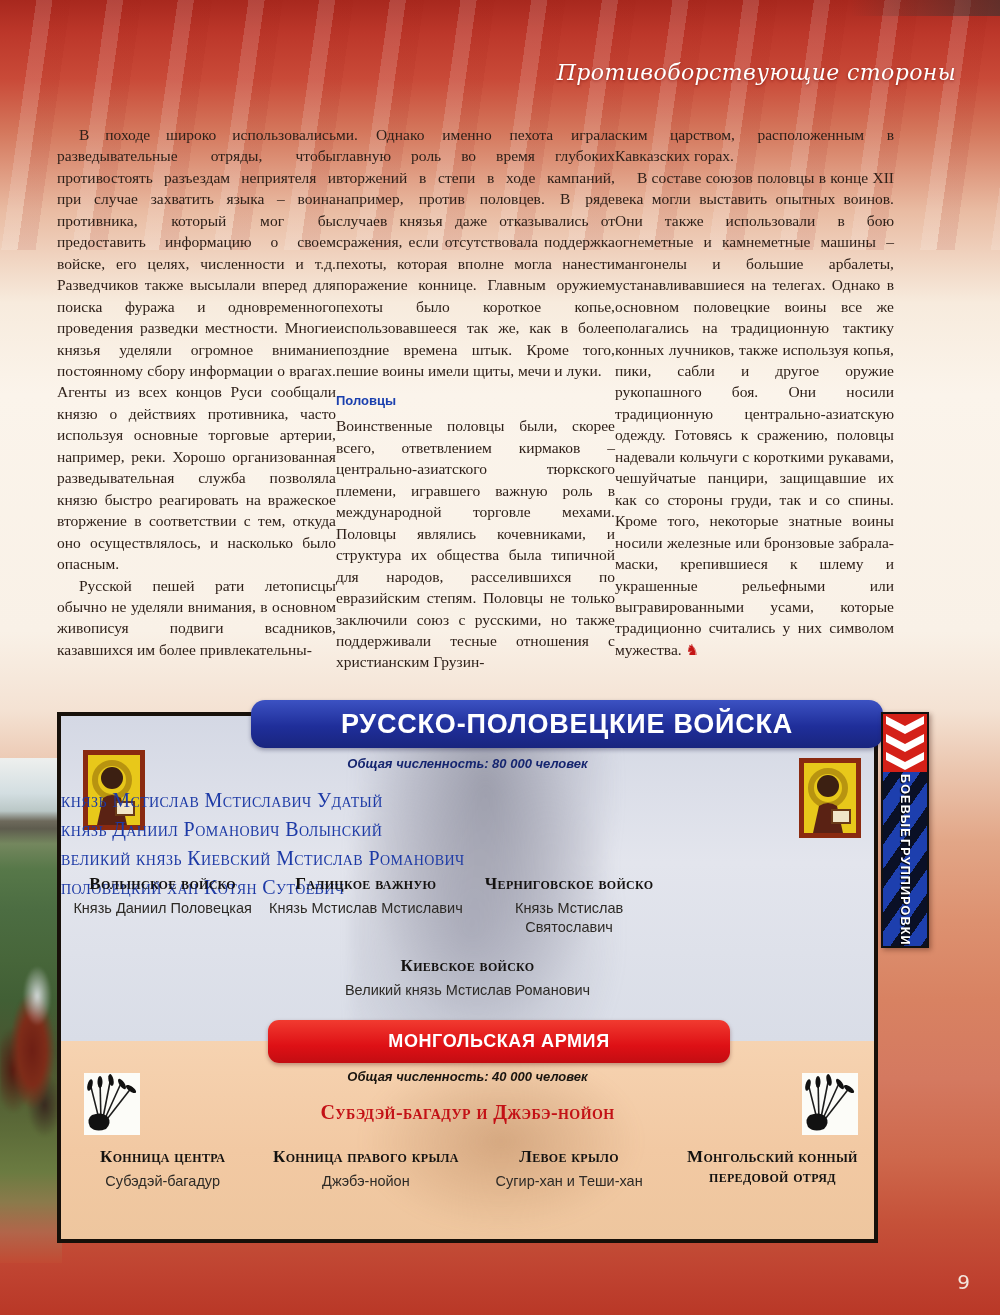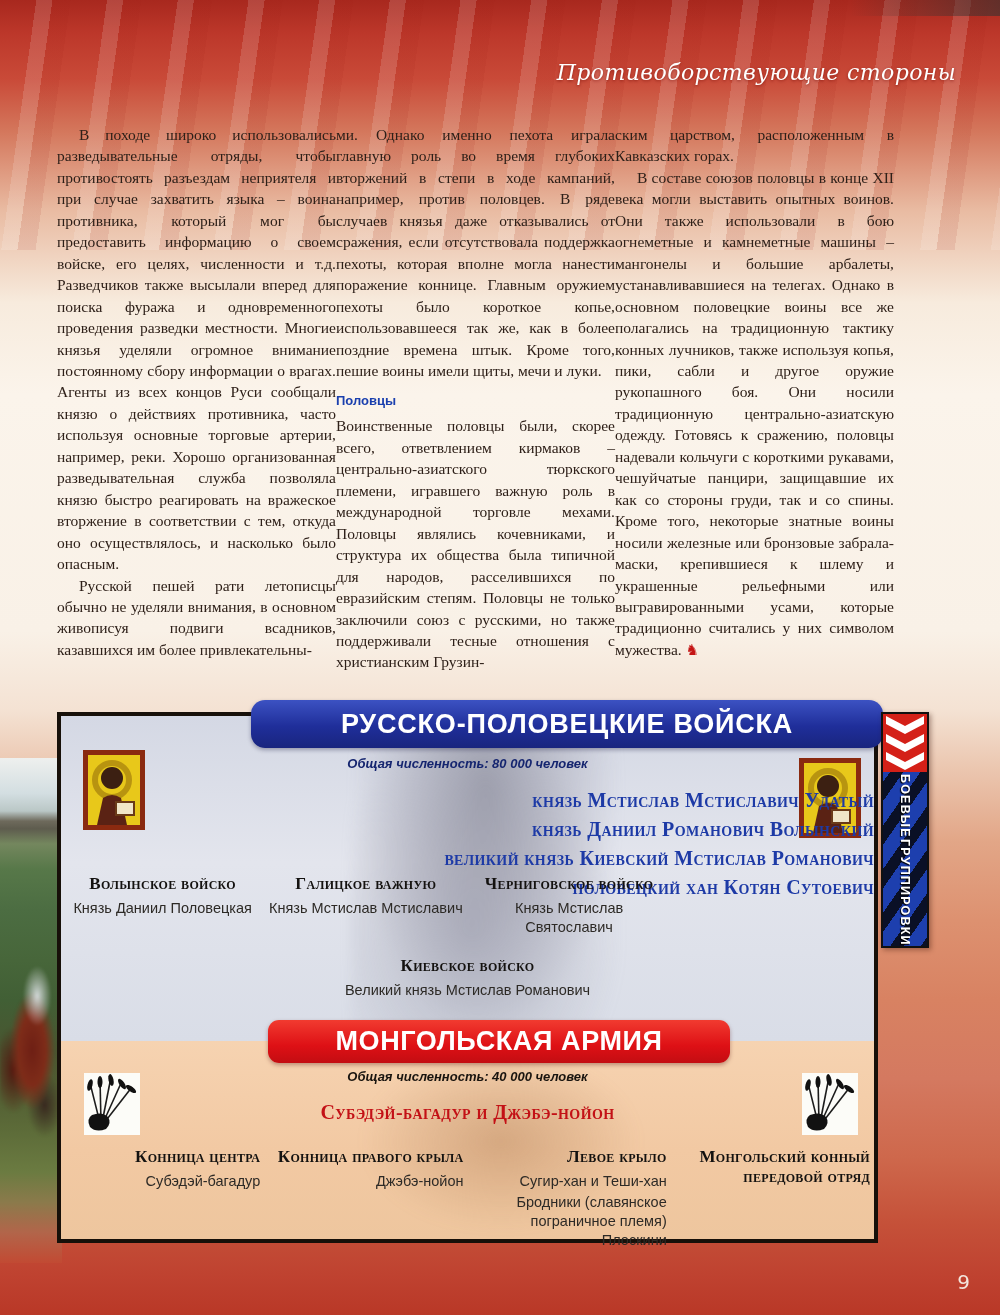--- a/index.html
+++ b/index.html
@@ -67,34 +67,34 @@
   .ghost-horse{position:absolute; left:300px; top:10px; width:280px; height:180px;
     background:radial-gradient(ellipse at 50% 50%, rgba(165,112,70,.38), transparent 70%);
     filter:blur(7px); pointer-events:none;}
   .band{position:absolute; display:flex; align-items:center; justify-content:center;
     font-family:"Liberation Sans", sans-serif; font-weight:bold; color:#fff;}
   .band-blue{left:148px; top:-16px; width:632px; height:48px; border-radius:14px;
     background:linear-gradient(180deg,#3c52c2,#1f2e9a 55%,#19257e);
     font-size:27px; letter-spacing:.8px; box-shadow:0 2px 4px rgba(20,20,60,.35);margin-left:42px;}
   .band-red{left:207px; top:-21px; width:462px; height:43px; border-radius:11px;
     background:linear-gradient(180deg,#f13b30,#de1015 60%,#c30d12);
-    font-size:27px; letter-spacing:.6px; box-shadow:0 2px 4px rgba(80,10,10,.35);}
+    font-size:18px; letter-spacing:.6px; box-shadow:0 2px 4px rgba(80,10,10,.35);}
   .total{position:absolute; left:0; width:100%; text-align:center;
     font-family:"Liberation Sans", sans-serif; font-style:italic; font-weight:bold; font-size:13px;}
   .total-rus{top:40px; color:#15256f;}
   .total-mon{top:28px; color:#19140f;}
-  .leaders{position:absolute; top:70px; left:0; width:100%; text-align:right;
-    font-variant:small-caps; font-weight:bold; font-size:20px; line-height:29px; color:#1d3aa6;
+  .leaders{position:absolute; top:70px; left:0; width:100%; text-align:left;
+    font-variant:small-caps; font-weight:normal; font-size:20px; line-height:29px; color:#1d3aa6;
     letter-spacing:.4px;}
   .mon-leaders{position:absolute; top:60px; left:0; width:100%; text-align:center;
     font-variant:small-caps; font-weight:bold; font-size:20px; color:#c31116; letter-spacing:.4px;}
   .units{position:absolute; left:4px; right:4px; display:grid;
     grid-template-columns:1fr 1fr 1fr 1fr; column-gap:8px; text-align:center;}
   .units-rus{top:158px;}
-  .units-mon{top:106px;text-align:right;}
+  .units-mon{top:106px;}
   .unit-name{font-variant:small-caps; font-weight:bold; font-size:17px; line-height:20px;
     color:#141210; letter-spacing:.3px;}
   .unit-leader{font-family:"Liberation Sans", sans-serif; font-size:14.5px; line-height:19px;
     color:#2d2a26; margin-top:5px;}
   .unit-extra{font-family:"Liberation Sans", sans-serif; font-size:14.5px; line-height:19px;
     color:#2d2a26; margin-top:2px;}
   .kiev{position:absolute; top:240px; left:0; width:100%; text-align:center;}
   .icon-box{position:absolute; width:62px; height:80px;}
   .rus-icon-left{left:22px; top:34px;}
   .rus-icon-right{left:738px; top:42px;}
@@ -249,21 +249,20 @@
           <div class="unit-name">Конница центра</div>
           <div class="unit-leader">Субэдэй-багадур</div>
         </div>
         <div>
           <div class="unit-name">Конница правого крыла</div>
           <div class="unit-leader">Джэбэ-нойон</div>
         </div>
         <div>
           <div class="unit-name">Левое крыло</div>
           <div class="unit-leader">Сугир-хан и Теши-хан</div>
-          <div class="unit-extra">Бродники (славянское пограничное племя) Плоскини</div>
         </div>
         <div>
           <div class="unit-name">Монгольский конный передовой отряд</div>
         </div>
       </div>
     </div>
   </div>
 
   <div class="side-tab">
     <div class="tab-chevrons">

